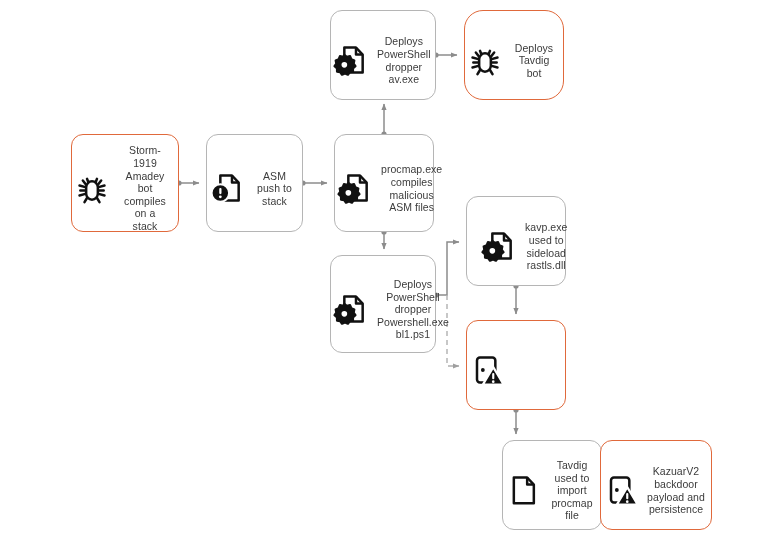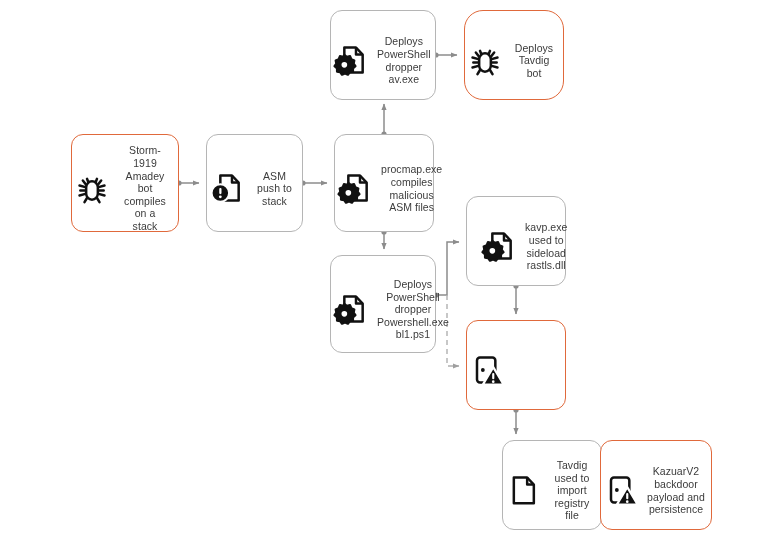--- a/index.html
+++ b/index.html
@@ -254,21 +254,21 @@
     </div>
     <div class="node" style="left: 466px; top: 440px; width: 100px; height: 90px; margin-left: 36px;">
       <span style="display: block;">
         <svg class="icon" viewBox="0 0 48 48" xmlns="http://www.w3.org/2000/svg" fill="none" stroke="#1a1a1a">
           <path d="M13 9 L29 9 L37 17.5 L37 40 L13 40 Z" fill="#fff" stroke="#111" stroke-width="3" stroke-linejoin="round"></path>
           <path d="M29 9 L29 17.5 L37 17.5" fill="none" stroke="#111" stroke-width="3" stroke-linejoin="round"></path>
         </svg>
       </span>
       <div class="label">
         <div><span>Tavdig used to</span></div>
-        <div><span>import registry file</span></div>
+        <div><span>import procmap file</span></div>
       </div>
     </div>
     <div class="node accent" style="left: 600px; top: 440px; width: 112px; height: 90px;">
       <span style="display: block;">
         <svg class="icon" viewBox="0 0 48 48" xmlns="http://www.w3.org/2000/svg" fill="none" stroke="#1a1a1a">
           <rect x="12" y="9" width="22" height="30" rx="3.5" ry="3.5" fill="#fff" stroke="#111" stroke-width="3"></rect>
           <circle cx="19" cy="24" r="2.3" fill="#111" stroke="none"></circle>
           <path d="M31.5 20.5 L44 41.5 L19 41.5 Z" fill="#111" stroke="#fff" stroke-width="2.6" stroke-linejoin="round"></path>
           <rect x="30.2" y="27.5" width="2.6" height="7.6" rx="1.2" fill="#fff" stroke="none"></rect>
           <circle cx="31.5" cy="38" r="1.6" fill="#fff" stroke="none"></circle>

